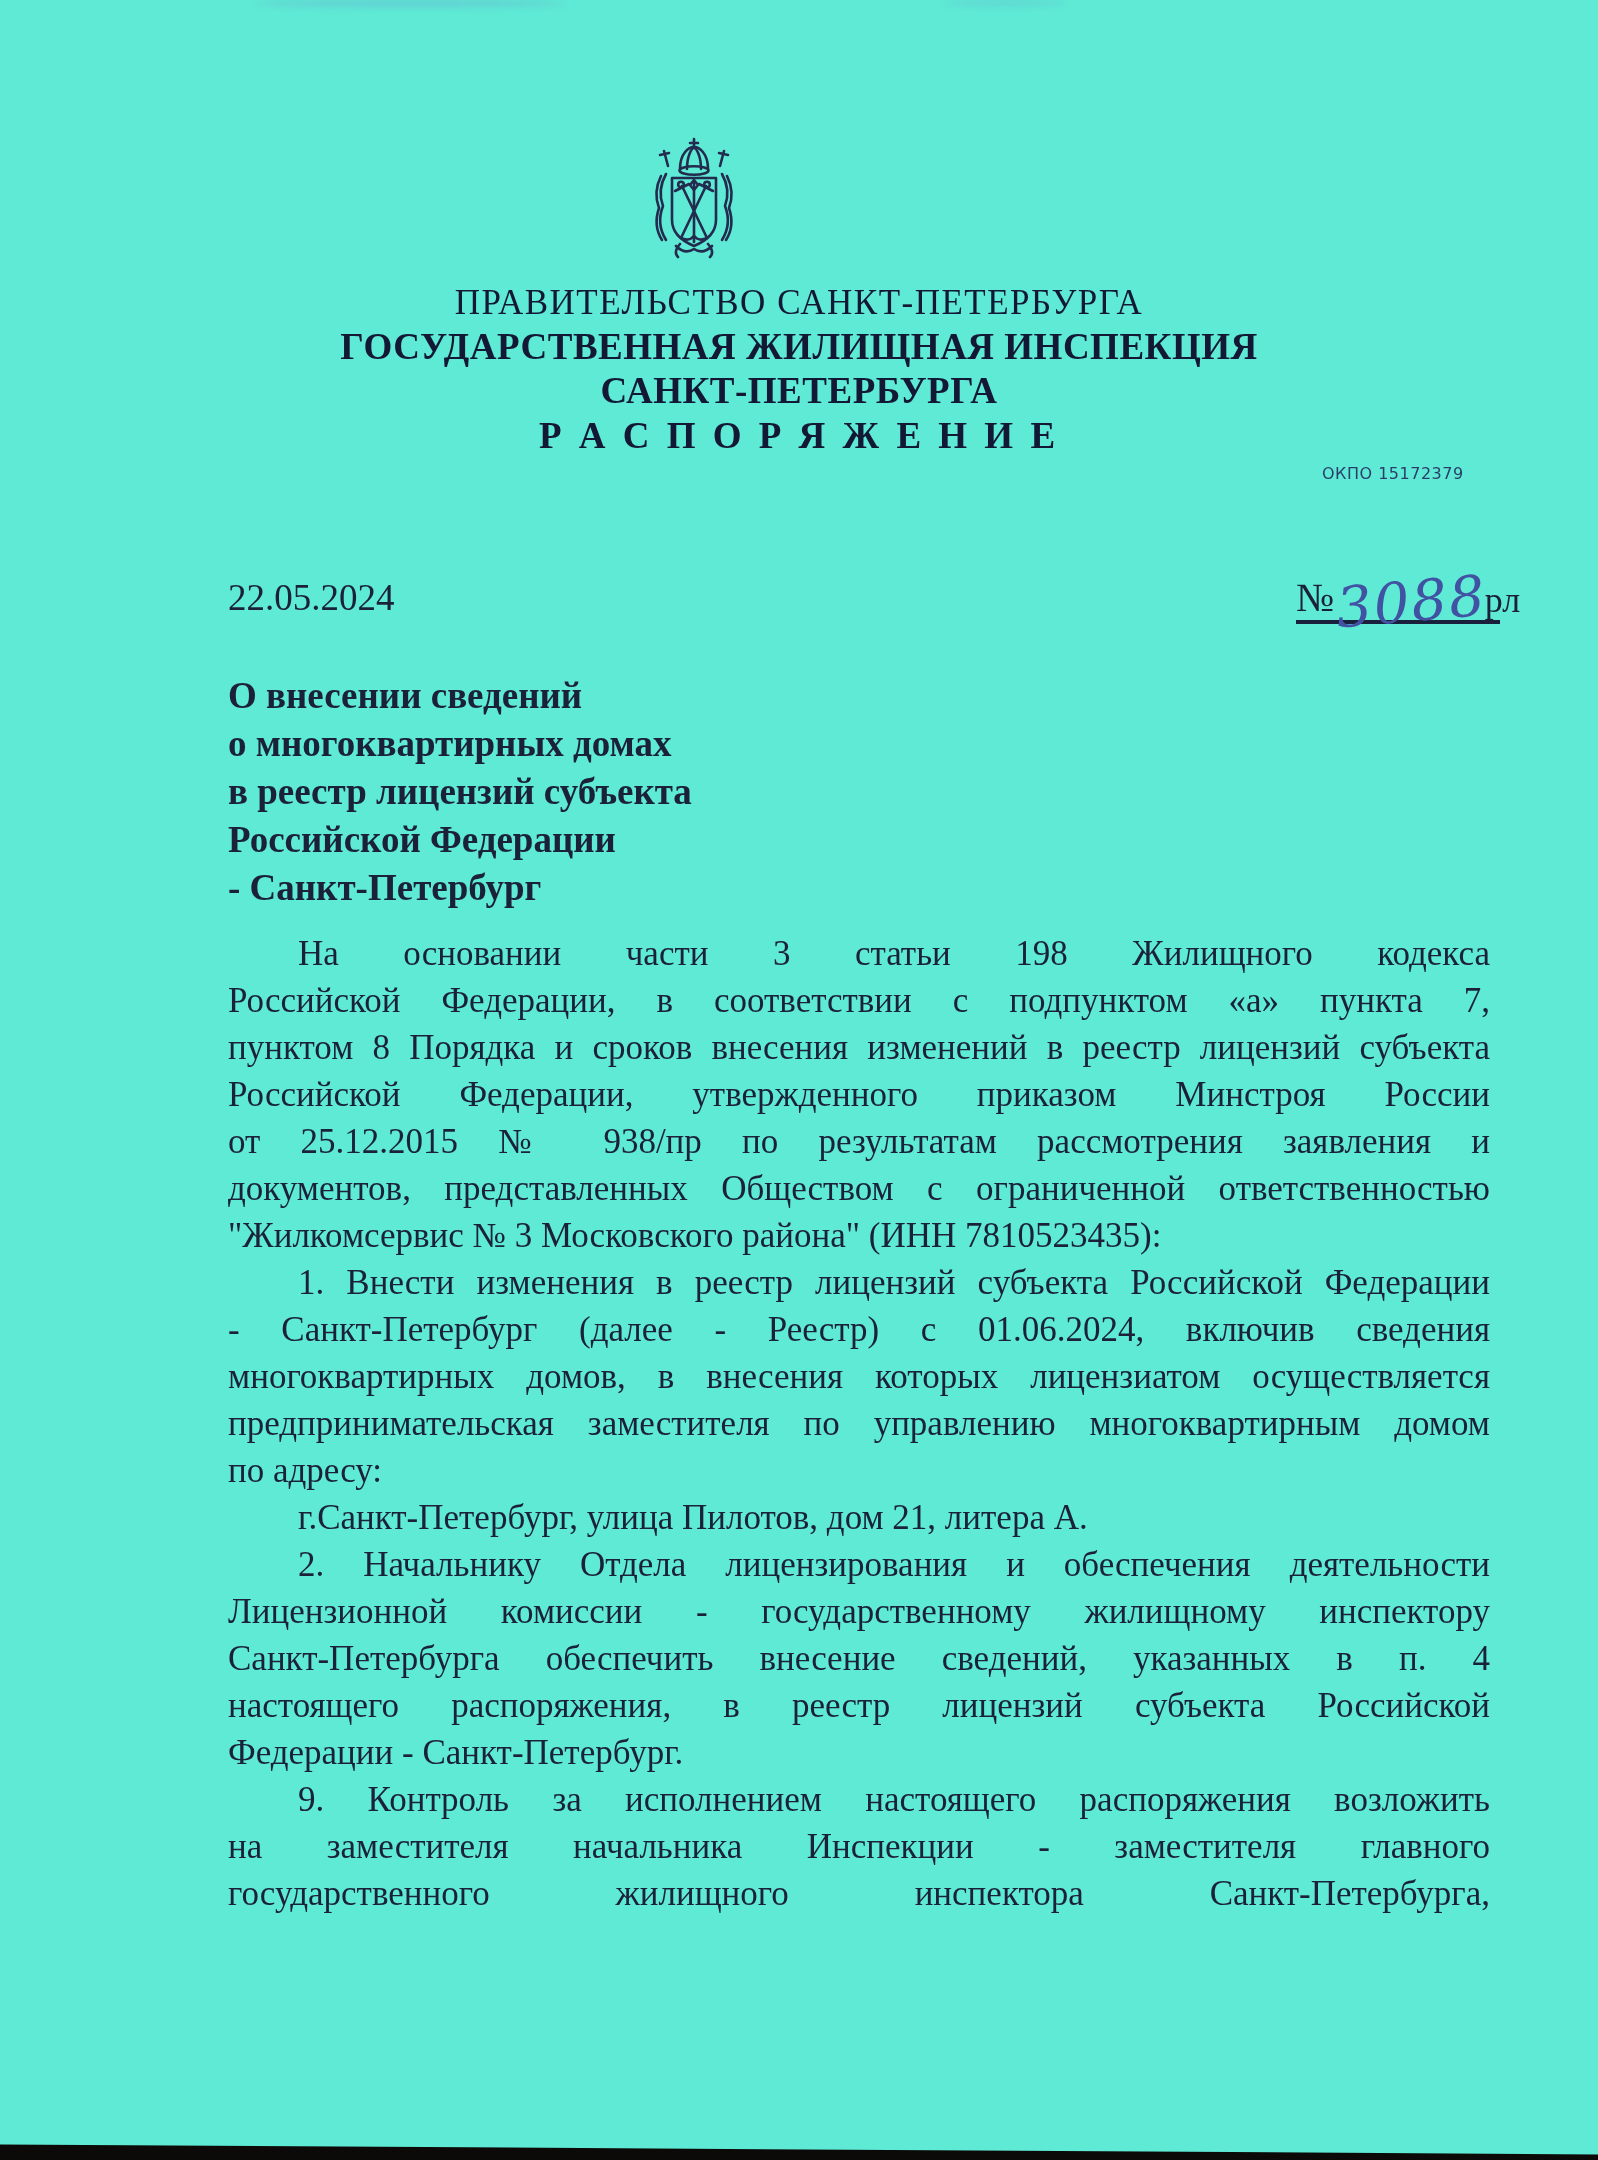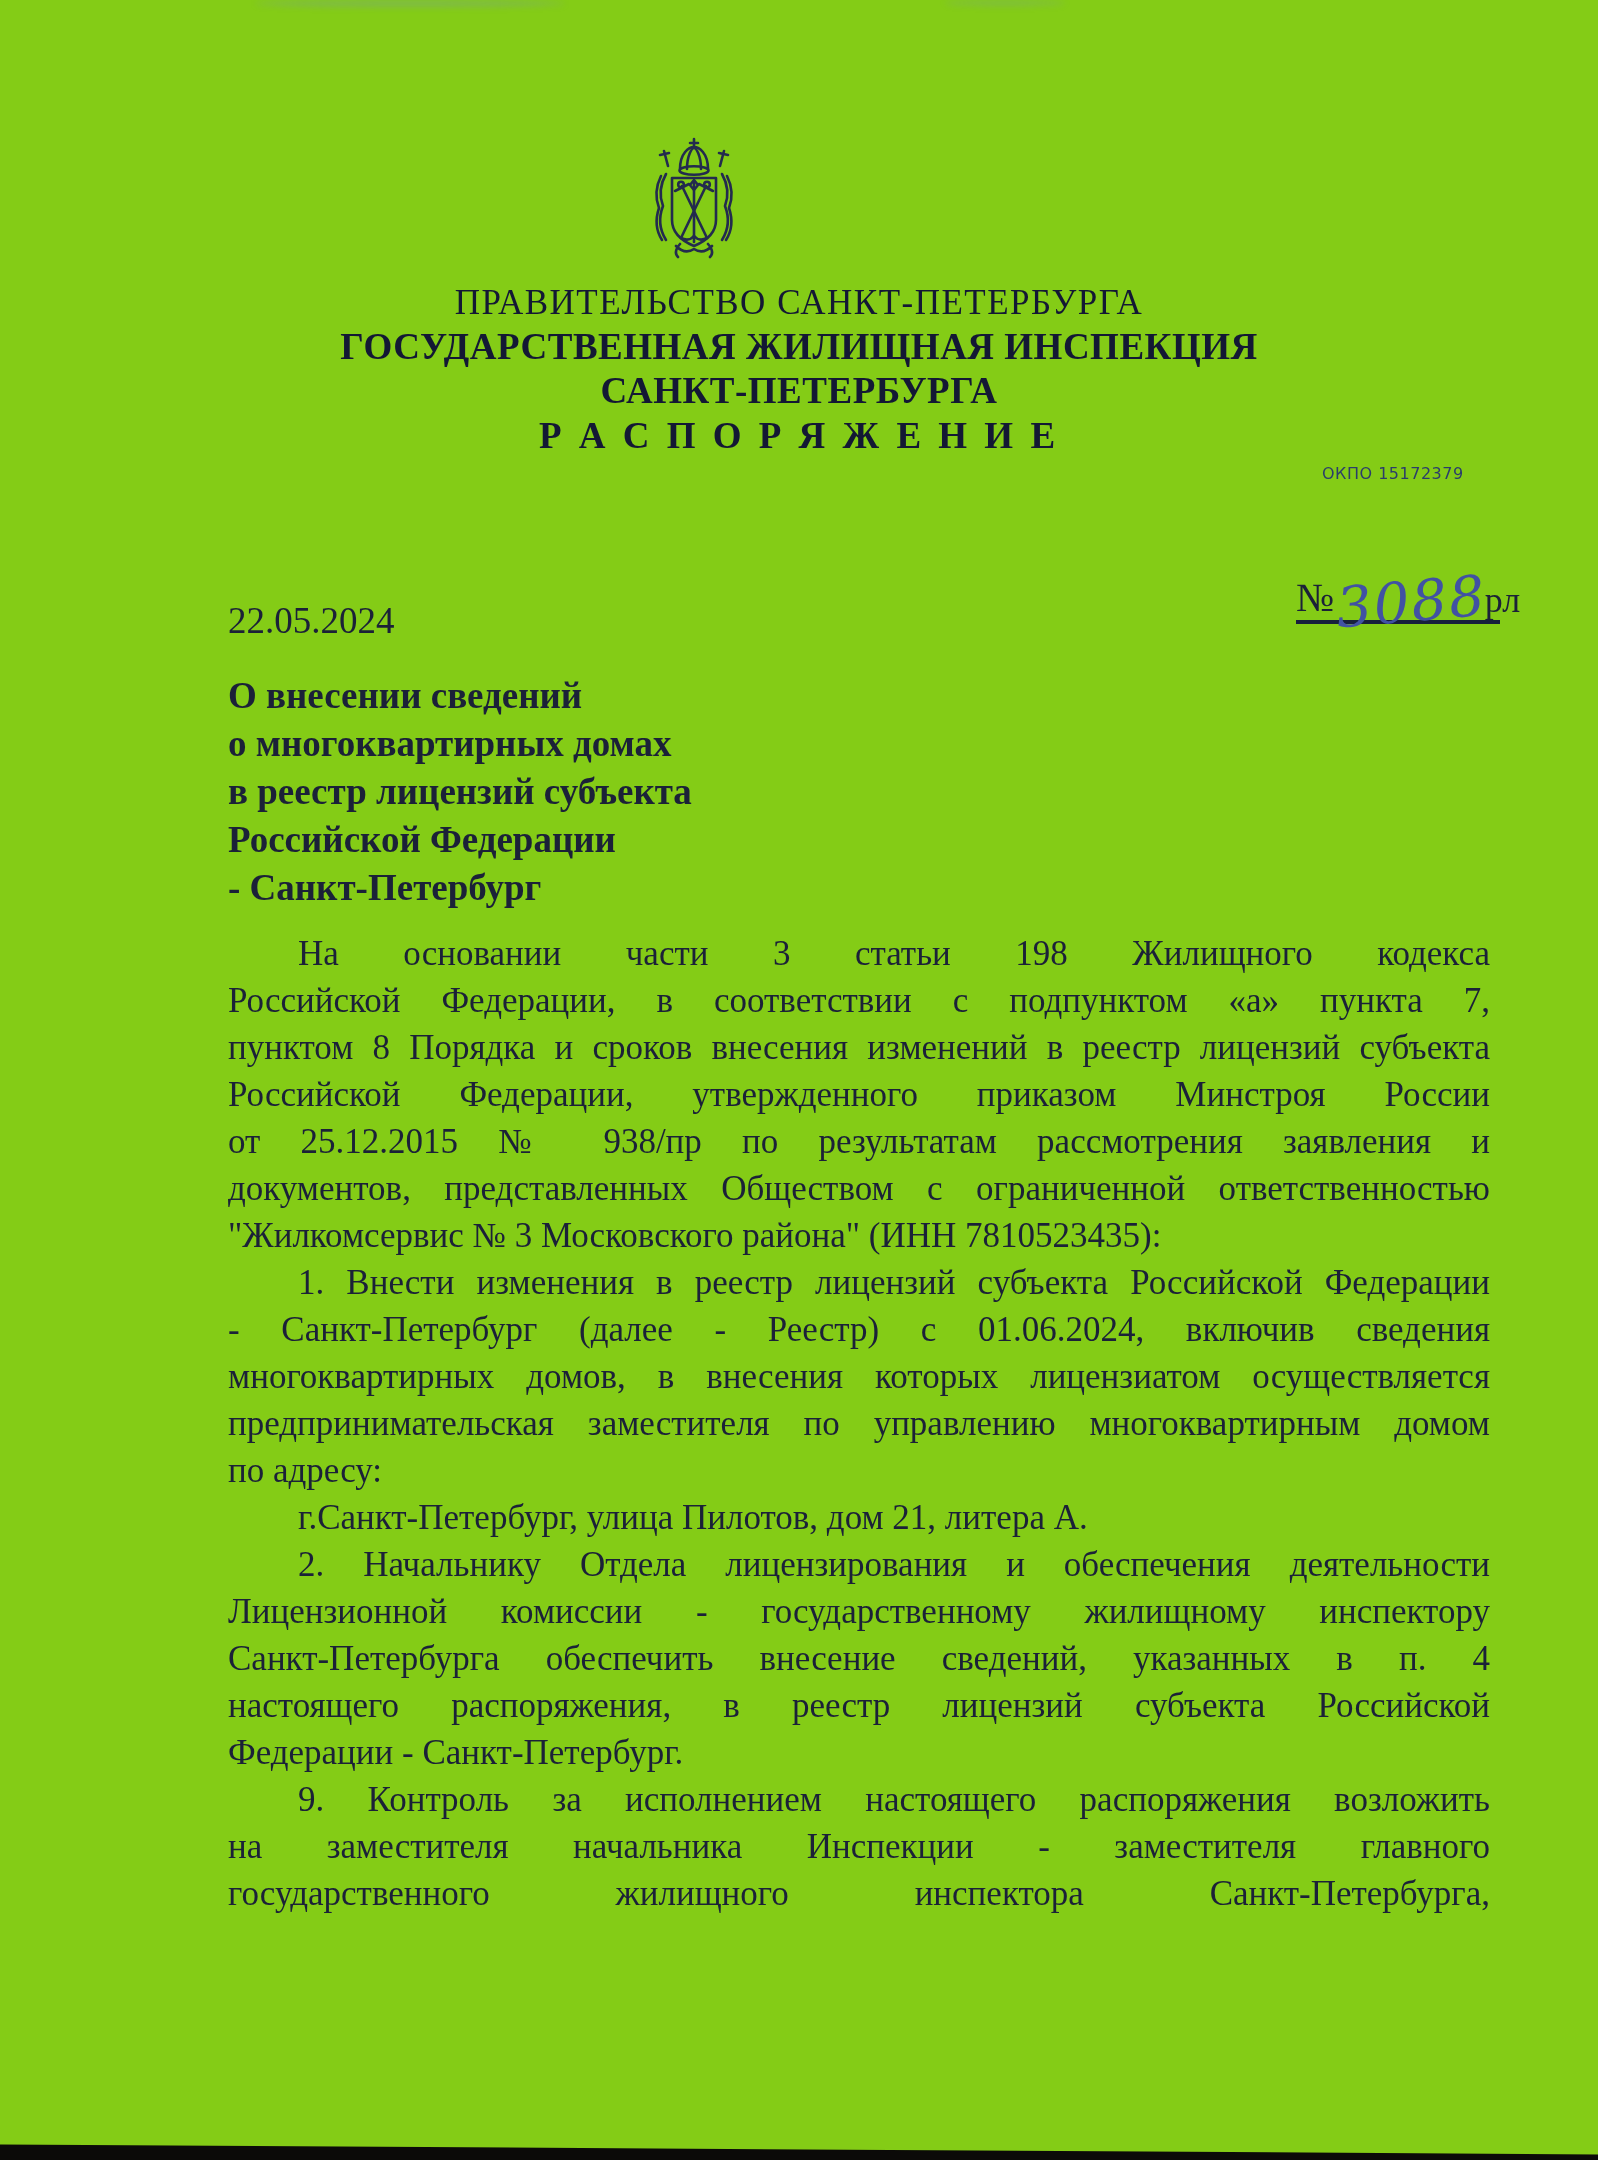--- a/index.html
+++ b/index.html
@@ -1,18 +1,18 @@
 <!DOCTYPE html>
 <html lang="ru"><head>
 <meta charset="utf-8">
 <style>
   html,body { margin:0; padding:0; background:#e8e8e8; }
   .page {
     position:relative; width:1598px; height:2160px; margin:0 auto;
-    background:#84cc16; overflow:hidden;
+    background:#5eead4; overflow:hidden;
     font-family:"Liberation Serif","DejaVu Serif",serif;
     color:#1b2138;
   }
   
   .top-smudge { position:absolute; top:0; border-radius:50%; pointer-events:none; }
   .top-smudge.s1 { left:255px; width:310px; height:7px; background:rgba(110,140,210,.28); filter:blur(3px); }
   .top-smudge.s2 { left:945px; width:120px; height:6px; background:rgba(110,140,210,.22); filter:blur(3px); }
 
   .emblem { position:absolute; left:628px; top:136px; width:132px; height:132px; }
 
@@ -21,21 +21,21 @@
   .header .h2 { font-size:37px; font-weight:700; letter-spacing:.5px; line-height:44px; white-space:nowrap; }
   .header .h3 { font-size:37px; font-weight:700; letter-spacing:.5px; line-height:44px; white-space:nowrap; }
   .header .h4 { font-size:37px; font-weight:700; letter-spacing:4px; line-height:46px; white-space:nowrap; }
 
   .okpo {
     position:absolute; left:1322px; top:464px;
     font-family:"DejaVu Sans","Liberation Sans",sans-serif;
     font-size:16px; color:#2b3d6b; letter-spacing:.5px; white-space:nowrap;
   }
 
-  .date { position:absolute; left:228px; top:599px; font-size:37px; white-space:nowrap; }
+  .date { position:absolute; left:228px; top:576px; font-size:37px; white-space:nowrap; }
 
   .numline {
     position:absolute; left:1296px; top:550px; width:204px; height:70px;
     border-bottom:4px solid #18203c;
     display:flex; align-items:flex-end; white-space:nowrap;
   }
   .nsign { font-size:40px; line-height:1; padding-bottom:2px; }
   .nhand {
     display:inline-block; font-family:"DejaVu Serif",serif; font-style:italic;
     font-size:56px; line-height:.9; color:#4152a3; letter-spacing:2px;

